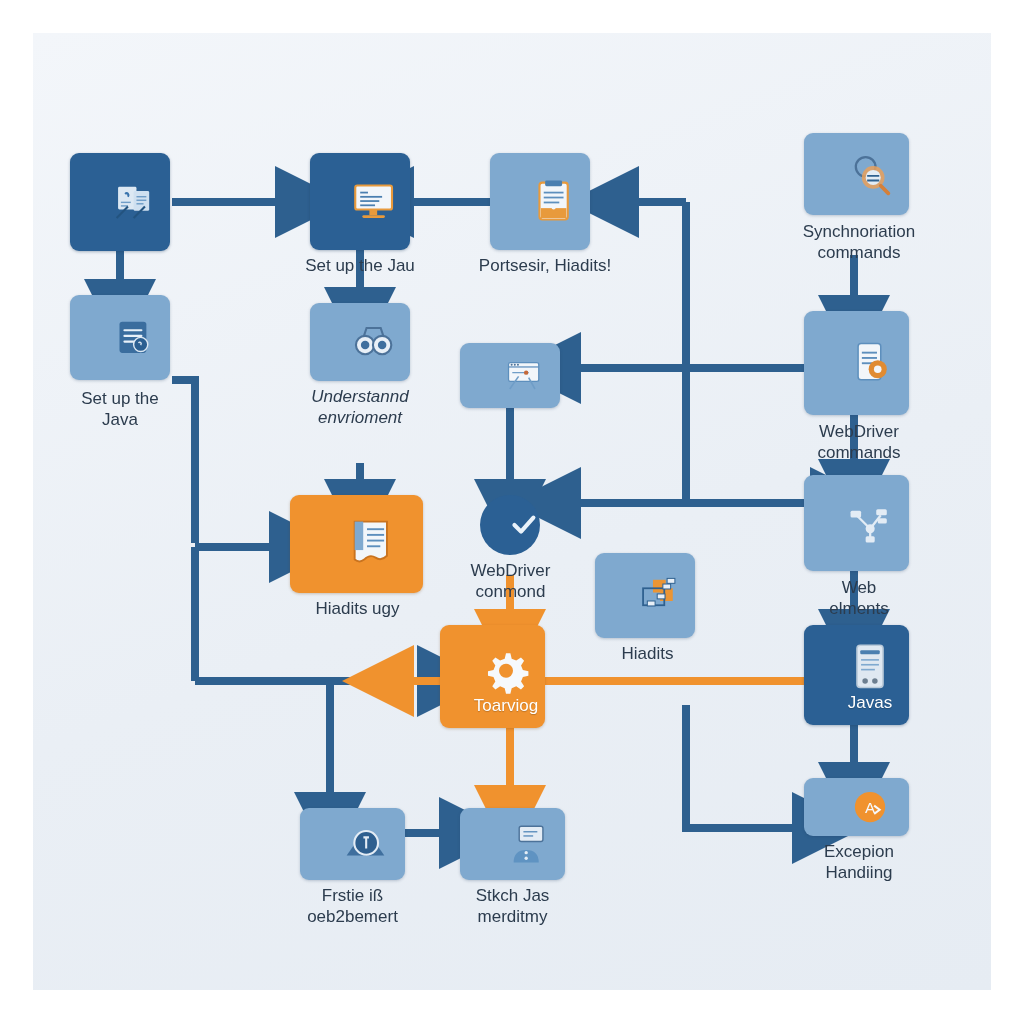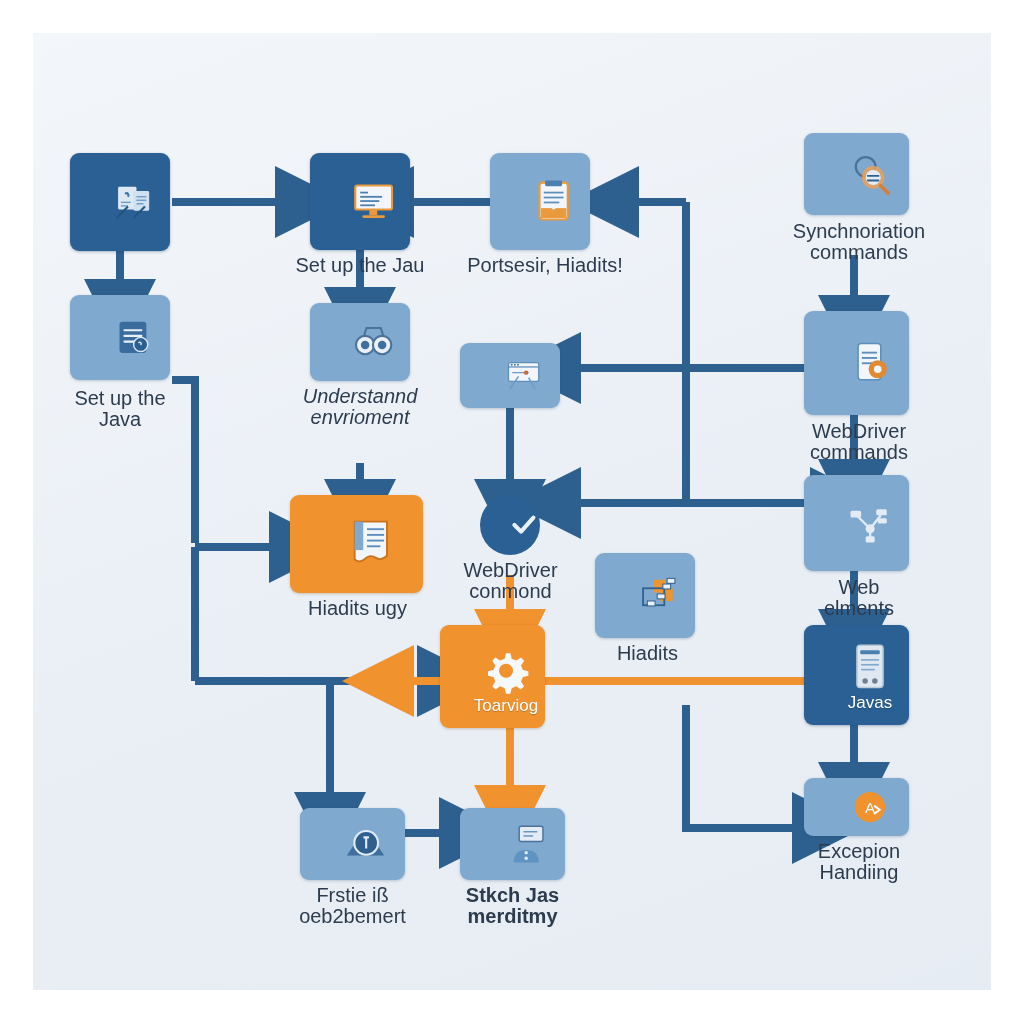--- a/index.html
+++ b/index.html
@@ -32,21 +32,21 @@
     box-sizing:border-box;
     display:flex;align-items:center;justify-content:center;padding-left:27px;
   }
   .n-dark{background:#2b6094;box-shadow:0 1px 3px rgba(30,60,95,.35);}
   .n-light{background:#7fa9cf;box-shadow:0 1px 3px rgba(30,60,95,.25);}
   .n-orange{background:#f0922e;box-shadow:0 1px 3px rgba(120,70,15,.28);}
   .n-circle{border-radius:50%;background:#2b6094;}
   .label{
     position:absolute;
     color:#2c3c4e;
-    font-size:20px;
+    font-size:17px;
     line-height:21px;
     text-align:center;
     white-space:pre-line;
     pointer-events:none;
   }
   .label.inner{color:#ffffff;text-shadow:0 1px 1px rgba(0,0,0,.22);}
   .arrow{position:absolute;}
   svg{display:block;}
   .ico{width:62%;height:62%;}
 </style>
@@ -271,21 +271,21 @@
       <rect x="22" y="6" width="34" height="22" rx="3" fill="#e3ecf5" stroke="#4c7299" stroke-width="2"></rect>
       <line x1="28" y1="14" x2="48" y2="14" stroke="#5d8fbd" stroke-width="2"></line>
       <line x1="28" y1="20" x2="42" y2="20" stroke="#5d8fbd" stroke-width="2"></line>
       <path d="M14 58 q0-18 18-18 q18 0 18 18 Z" fill="#5f93c2"></path>
       <g fill="#e3ecf5">
           <circle cx="32" cy="44" r="2.4"></circle>
           <circle cx="32" cy="52" r="2.4"></circle>
         </g>
     </svg>
   </div>
-  <div class="label" style="left:402px;top:852px;width:155px;font-weight:bold;">Stkch Jas
+  <div class="label" style="left:402px;top:852px;width:155px;">Stkch Jas
 merditmy</div>
 
   <div class="node n-light" style="left:771px;top:100px;width:105px;height:82px;">
     <svg class="ico" viewBox="0 0 64 64">
       <circle cx="26" cy="22" r="13" fill="none" stroke="#4c7299" stroke-width="3"></circle>
       <circle cx="36" cy="36" r="15" fill="#e9a05a" opacity=".85"></circle>
       <circle cx="36" cy="36" r="10" fill="#e3ecf5"></circle>
       <path d="M28 34 h16 M28 40 h16" stroke="#2e608f" stroke-width="2.5"></path>
       <line x1="46" y1="47" x2="56" y2="57" stroke="#d4803a" stroke-width="5" stroke-linecap="round"></line>
     </svg>

